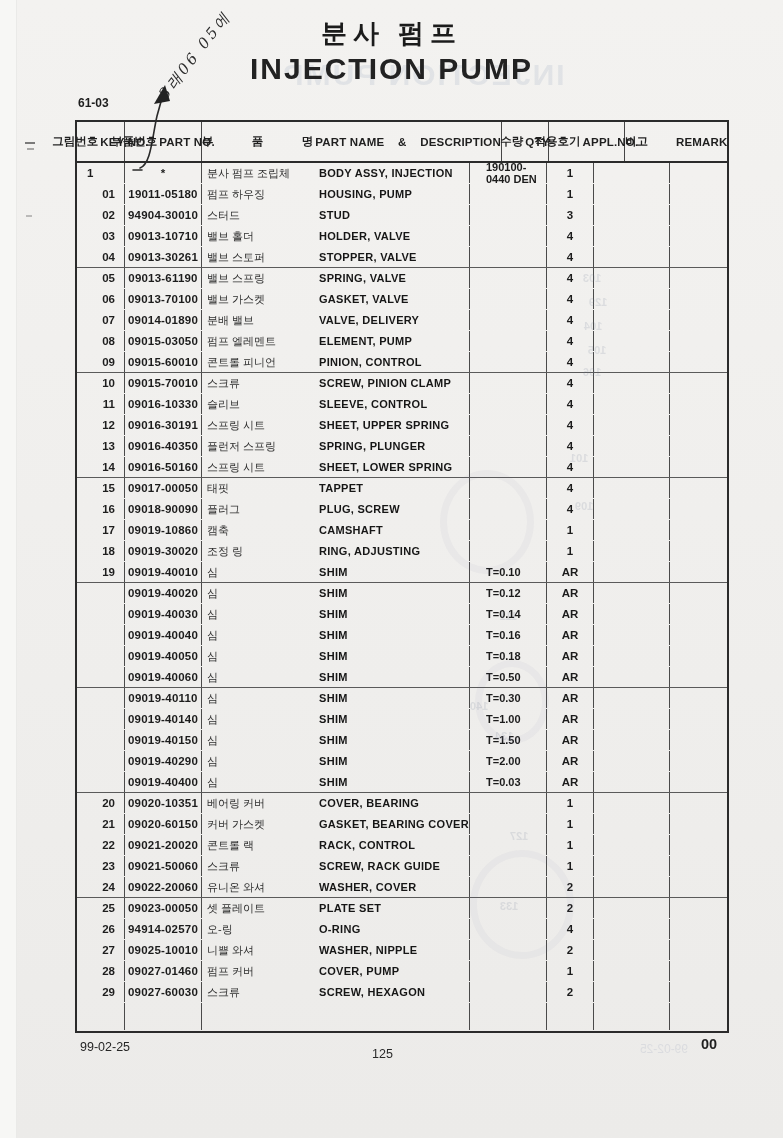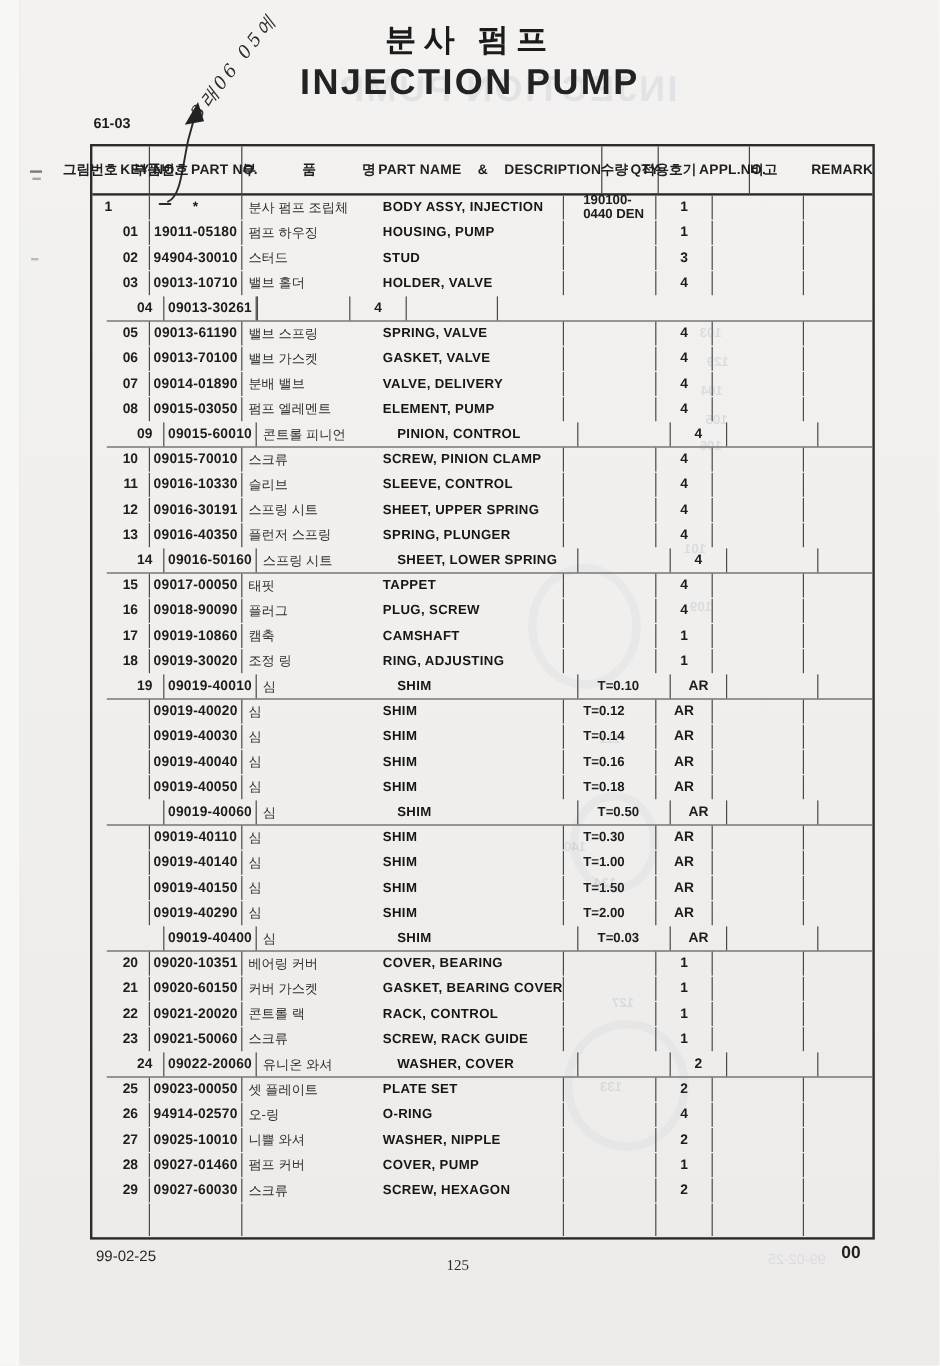--- a/index.html
+++ b/index.html
@@ -41,21 +41,21 @@
   .th{display:flex;flex-direction:row;justify-content:center;align-items:center;
     box-sizing:border-box;border-right:1px solid #454545;gap:2px;}
   .th:last-child{border-right:none;}
   .th-key{width:48px;}.th-part{width:77px;}.th-name{width:345px;}
   .th-qty{width:47px;}.th-appl{width:76px;}.th-remark{flex:1;border-right:none;gap:28px;}
   .h-kr{font-size:11.5px;font-weight:700;color:#1f1f1f;white-space:pre;}
   .h-en{font-size:11.5px;font-weight:700;color:#1f1f1f;white-space:pre;letter-spacing:.2px;}
 
   .tbody{display:flex;flex-direction:column;flex:1;}
   .row{display:flex;height:21px;box-sizing:border-box;border-bottom:1px solid transparent;align-items:center;}
-  .row.group-end{border-bottom-color:#5a5a5a;margin-left:12px;}
+  .row.group-end{border-bottom-color:#5a5a5a;}
   .row.filler{flex:1;height:auto;}
   .cell{box-sizing:border-box;height:100%;display:flex;align-items:center;}
   .c-key{width:48px;border-right:1px solid #4a4a4a;justify-content:flex-end;
     padding-right:9px;font-weight:700;font-size:11.5px;color:#1e1e1e;}
   .c-key.first{justify-content:flex-start;padding-left:10px;}
   .c-part{width:77px;border-right:1px solid #4a4a4a;justify-content:center;
     font-weight:700;font-size:11.5px;color:#1c1c1c;letter-spacing:.2px;}
   .c-name{width:267px;position:relative;}
   .c-name .kr{position:absolute;left:5px;top:50%;transform:translateY(-50%);
     font-size:11px;color:#2e2e2e;white-space:nowrap;}
@@ -63,21 +63,21 @@
     font-size:11px;font-weight:700;color:#161616;letter-spacing:.3px;white-space:nowrap;text-align:right;}
   .c-spec{width:78px;border-left:1px solid #4a4a4a;border-right:1px solid #4a4a4a;
     padding-left:16px;font-size:11px;font-weight:700;color:#1c1c1c;}
   .c-qty{width:47px;border-right:1px solid #4a4a4a;justify-content:center;
     font-weight:700;font-size:11.5px;color:#1c1c1c;}
   .c-appl{width:76px;border-right:1px solid #4a4a4a;}
   .c-remark{flex:1;border-right:none;}
 
   
   .footer-date{position:absolute;left:80px;top:1040px;font-size:12.5px;color:#262626;}
-  .footer-page{position:absolute;left:372px;top:1047px;font-size:12.5px;color:#2a2a2a;font-family:Liberation Serif, serif;}
+  .footer-page{position:absolute;left:372px;top:1047px;font-size:12.5px;color:#2a2a2a;}
   .footer-rev{position:absolute;left:701px;top:1036px;font-size:14.5px;font-weight:700;color:#1f1f1f;}
   .footer-ghost{position:absolute;left:640px;top:1042px;transform:scaleX(-1);
     font-size:12px;color:rgba(110,130,160,.14);}
 
   
   .ghost{position:absolute;transform:scaleX(-1);color:rgba(110,125,150,.17);
     font-size:11px;font-weight:700;pointer-events:none;}
   .g0{left:583px;top:272px;}.g1{left:589px;top:296px;}.g2{left:584px;top:320px;}
   .g3{left:588px;top:344px;}.g4{left:583px;top:366px;}.g5{left:570px;top:452px;}
   .g6{left:575px;top:500px;}.g7{left:500px;top:610px;}.g8{left:470px;top:700px;}
@@ -184,20 +184,24 @@
       </div>
       <div class="cell c-spec"></div>
       <div class="cell c-qty">4</div>
       <div class="cell c-appl"></div>
       <div class="cell c-remark"></div>
     </div>
 
     <div class="row group-end">
       <div class="cell c-key">04</div>
       <div class="cell c-part">09013-30261</div>
+      <div class="cell c-name">
+        <span class="kr">밸브 스토퍼</span>
+        <span class="en">STOPPER, VALVE</span>
+      </div>
       <div class="cell c-spec"></div>
       <div class="cell c-qty">4</div>
       <div class="cell c-appl"></div>
       <div class="cell c-remark"></div>
     </div>
 
     <div class="row">
       <div class="cell c-key">05</div>
       <div class="cell c-part">09013-61190</div>
       <div class="cell c-name">

